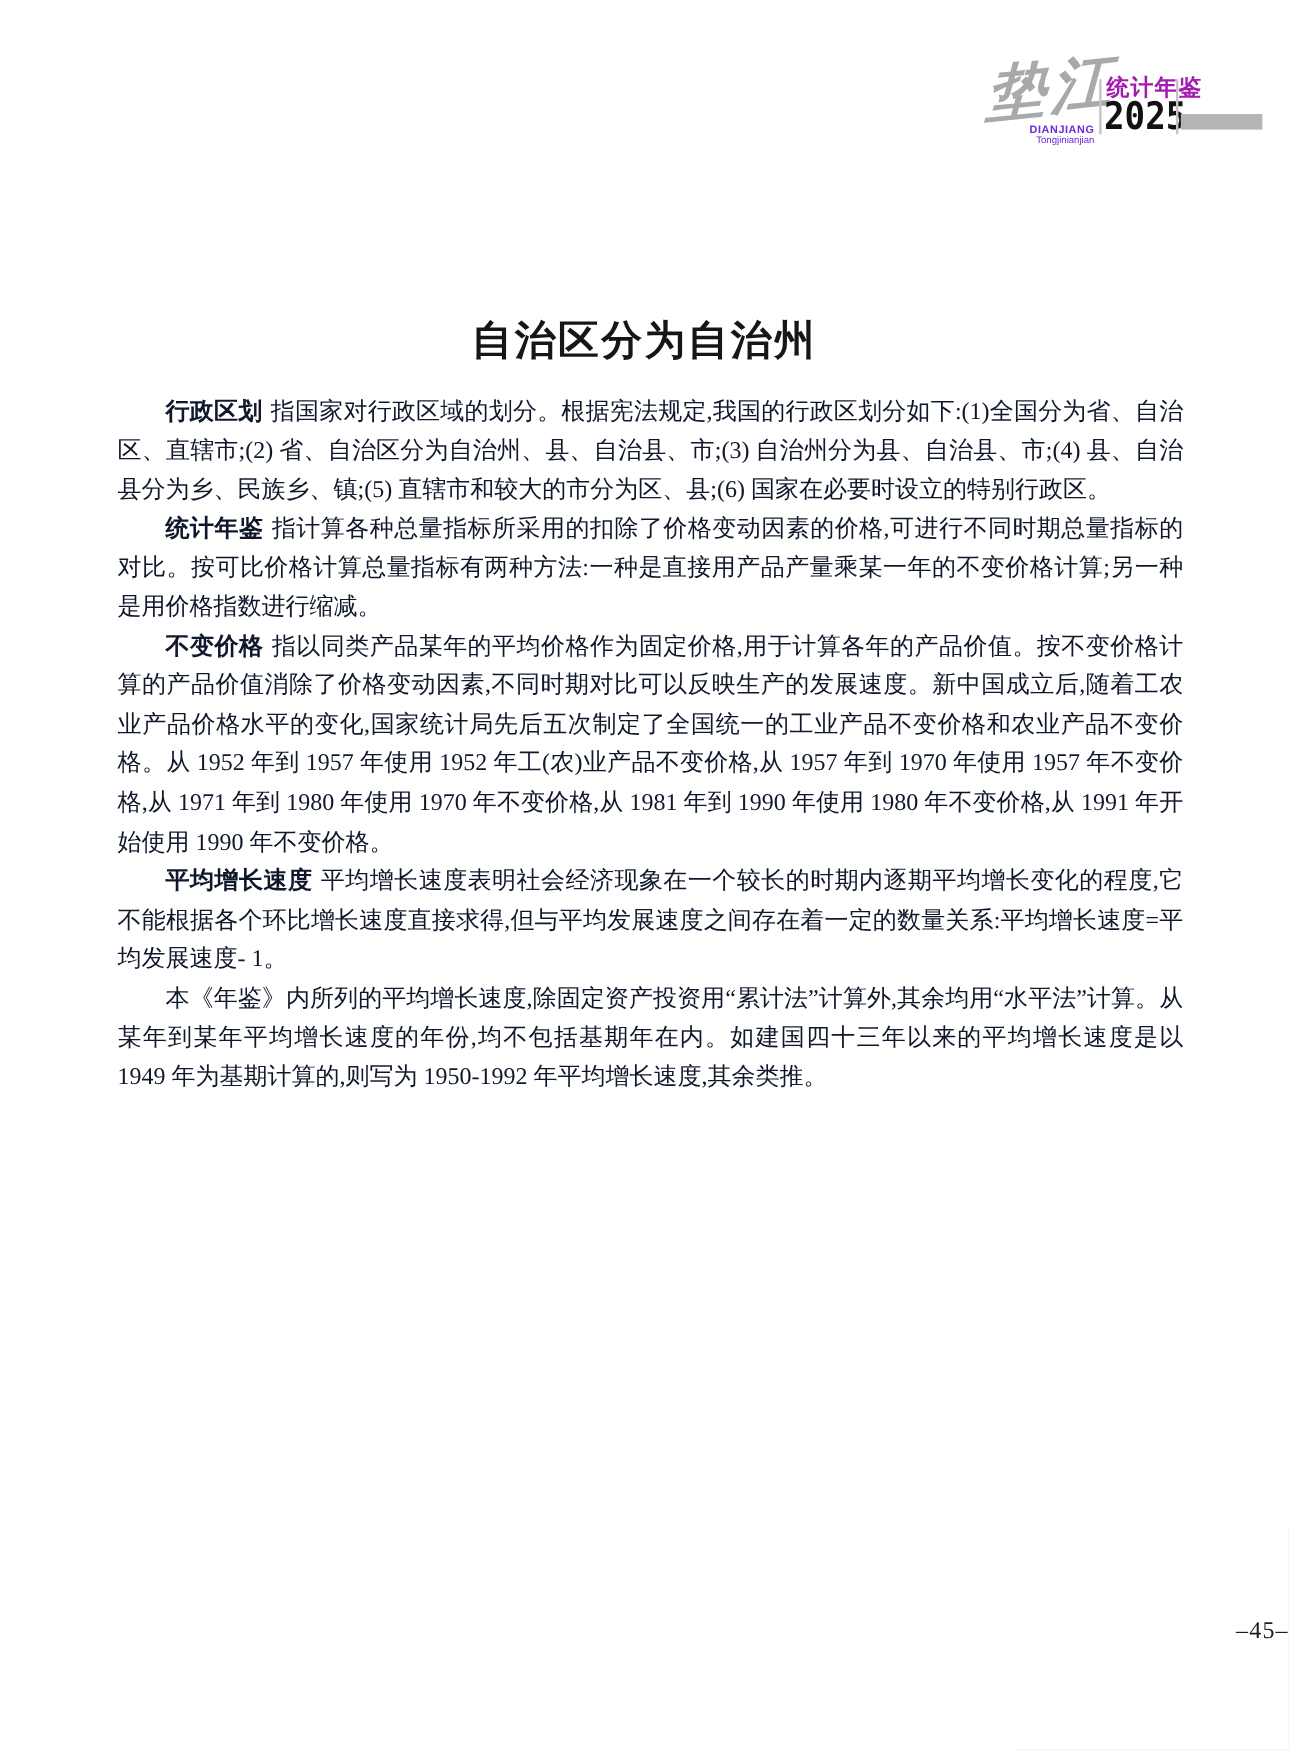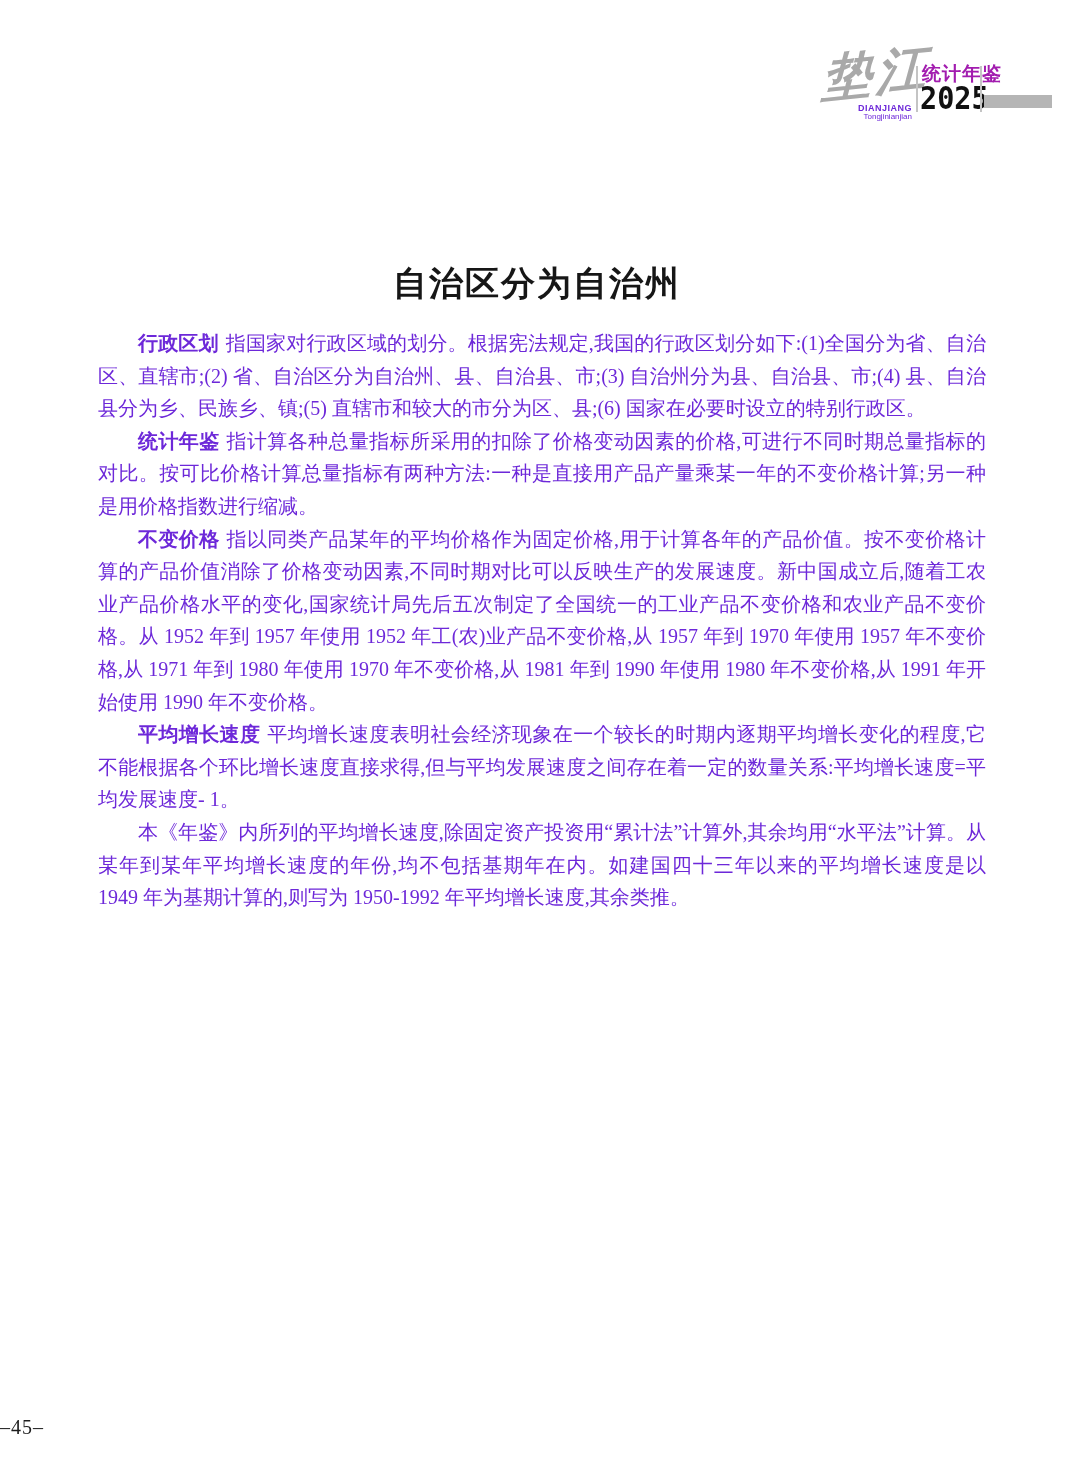--- a/index.html
+++ b/index.html
@@ -120,40 +120,40 @@
   
   .body-text {
     position: absolute;
     top: 327px;
     left: 98px;
     width: 888px;
     font-size: 20px;
     line-height: 32.6px;
     text-align: justify;
     text-justify: inter-ideograph;
-    color: #6d28d9;
+    color: #0f172a;
   }
   .body-text p {
     margin: 0;
     text-indent: 2em;
   }
   .term {
     font-family: "Liberation Sans", "DejaVu Sans", sans-serif;
     font-weight: bold;
     margin-right: 7px;
   }
   .term:empty { display: none; margin: 0; }
 
   
   .page-number {
     position: absolute;
-    top: 1416px;
+    top: 1348px;
     left: 0;
     width: 100%;
-    text-align: left;
+    text-align: right;
     font-size: 20px;
     color: #1c1c1c;
     letter-spacing: 1px;
   }
 </style>
 </head>
 <body>
 
 <div class="page">
 

